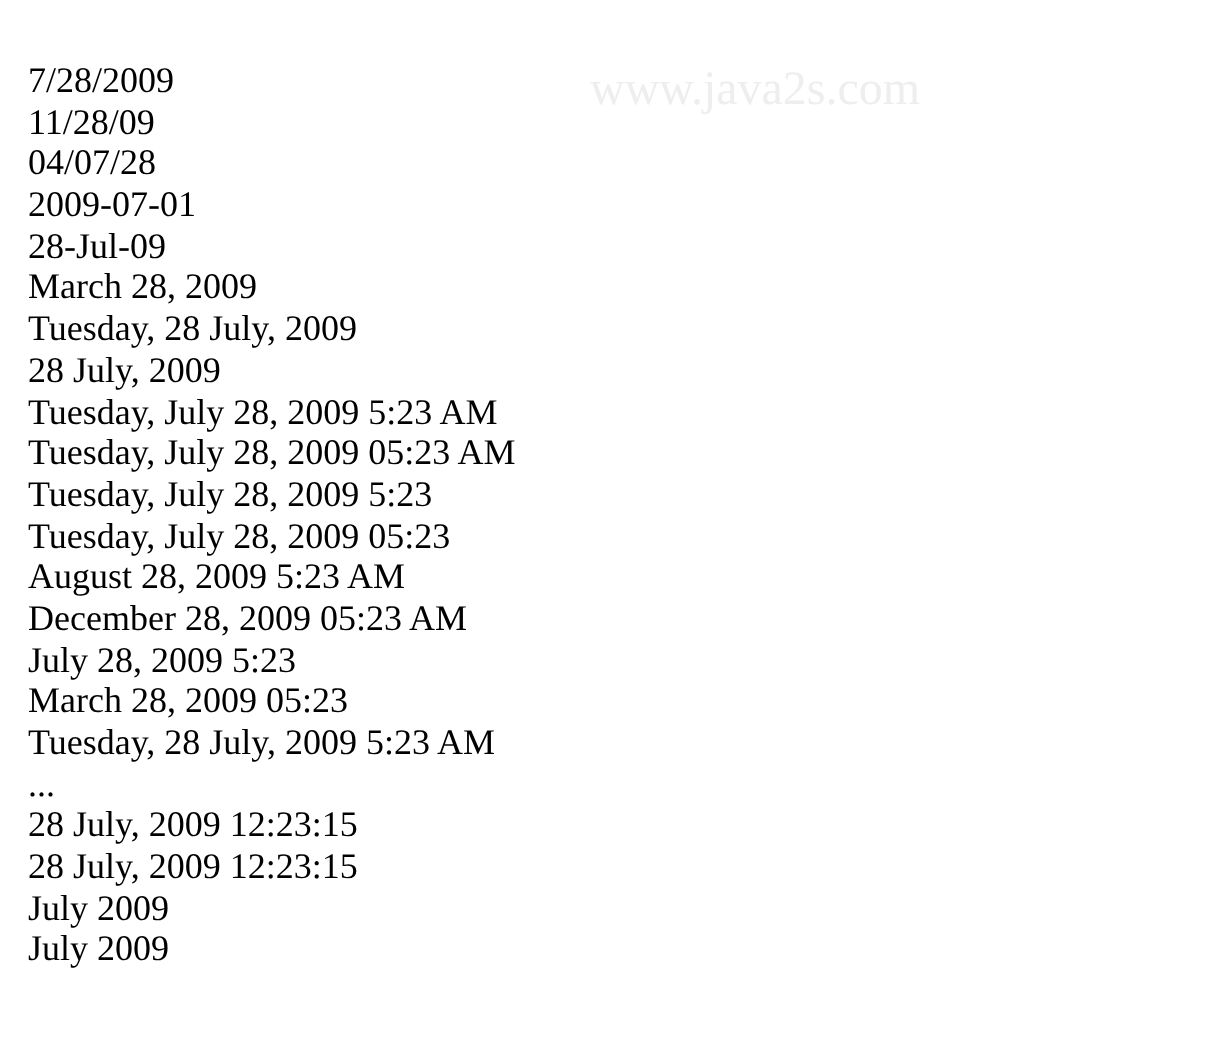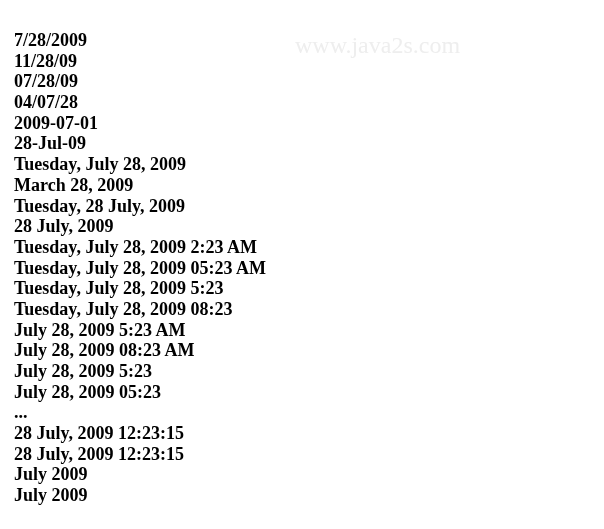--- a/index.html
+++ b/index.html
@@ -28,45 +28,43 @@
       z-index: 0;
     }
     .content {
       position: relative;
       padding: 30px 0 0 14px;
       z-index: 1;
     }
     .line {
       line-height: 1.15;
       white-space: pre;
-      font-weight: bold;
     }
   </style>
 </head>
 <body>
 
 <div class="watermark">www.java2s.com</div>
 
 <div class="content">
   <div class="line">7/28/2009</div>
   <div class="line">11/28/09</div>
-  <div class="line">07/28/09</div>
   <div class="line">04/07/28</div>
   <div class="line">2009-07-01</div>
   <div class="line">28-Jul-09</div>
-  <div class="line">Tuesday, July 28, 2009</div>
   <div class="line">March 28, 2009</div>
   <div class="line">Tuesday, 28 July, 2009</div>
   <div class="line">28 July, 2009</div>
-  <div class="line">Tuesday, July 28, 2009 2:23 AM</div>
+  <div class="line">Tuesday, July 28, 2009 5:23 AM</div>
   <div class="line">Tuesday, July 28, 2009 05:23 AM</div>
   <div class="line">Tuesday, July 28, 2009 5:23</div>
-  <div class="line">Tuesday, July 28, 2009 08:23</div>
-  <div class="line">July 28, 2009 5:23 AM</div>
-  <div class="line">July 28, 2009 08:23 AM</div>
+  <div class="line">Tuesday, July 28, 2009 05:23</div>
+  <div class="line">August 28, 2009 5:23 AM</div>
+  <div class="line">December 28, 2009 05:23 AM</div>
   <div class="line">July 28, 2009 5:23</div>
-  <div class="line">July 28, 2009 05:23</div>
+  <div class="line">March 28, 2009 05:23</div>
+  <div class="line">Tuesday, 28 July, 2009 5:23 AM</div>
   <div class="line">...</div>
   <div class="line">28 July, 2009 12:23:15</div>
   <div class="line">28 July, 2009 12:23:15</div>
   <div class="line">July 2009</div>
   <div class="line">July 2009</div>
 </div>
 
 </body></html>

